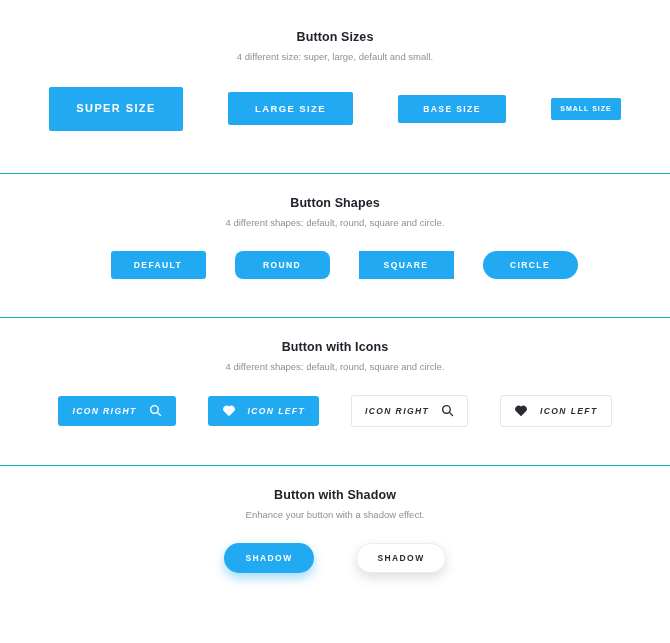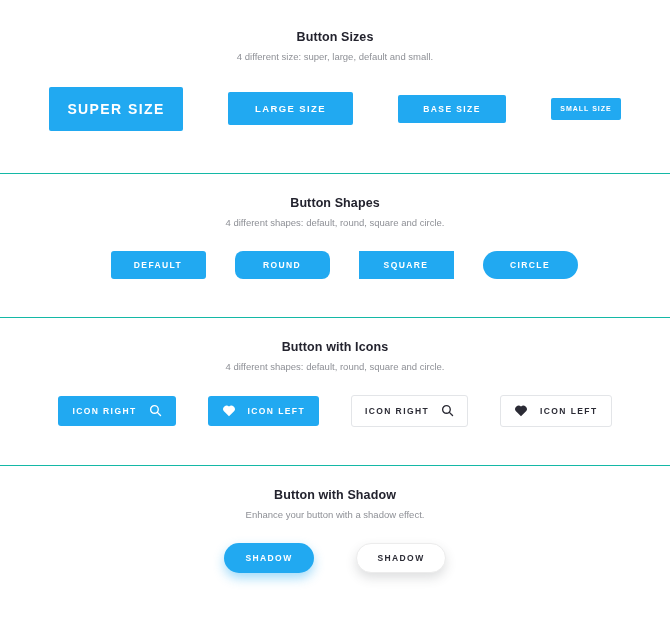--- a/index.html
+++ b/index.html
@@ -66,39 +66,40 @@
     letter-spacing: 1.4px;
     text-transform: uppercase;
     white-space: nowrap;
     cursor: pointer;
     border-radius: 2px;
     line-height: 1;
     user-select: none;
   }
 
   
-  .btn-super  { width: 134px; height: 44px; font-size: 14px; }
+  .btn-super  { width: 134px; height: 44px; font-size: 11px; }
   .btn-large  { width: 125px; height: 33px; font-size: 9.5px; }
   .btn-base   { width: 108px;  height: 28px; font-size: 8.5px; }
   .btn-small  { width: 70px;  height: 22px; font-size: 7px; letter-spacing: 1px; }
 
   
   .btn-shape  { width: 95px; height: 28px; font-size: 8.5px; }
   .shape-default { border-radius: 3px; }
   .shape-round   { border-radius: 8px; }
   .shape-square  { border-radius: 0; }
   .shape-circle  { border-radius: 999px; }
 
   
   .btn-icon {
     height: 30px;
     font-size: 8.5px;
     padding: 0 13px;
     gap: 12px;
     border-radius: 3px;
+    font-style: italic;
   }
   .btn-icon.outline {
     background: #ffffff;
     color: #2b2b35;
     border: 1px solid #e3e5e8;
     height: 32px;
   }
   .btn-icon .ico {
     display: inline-flex;
     align-items: center;

